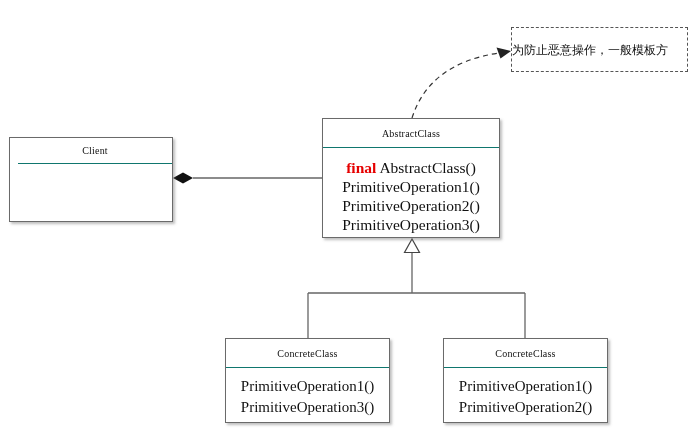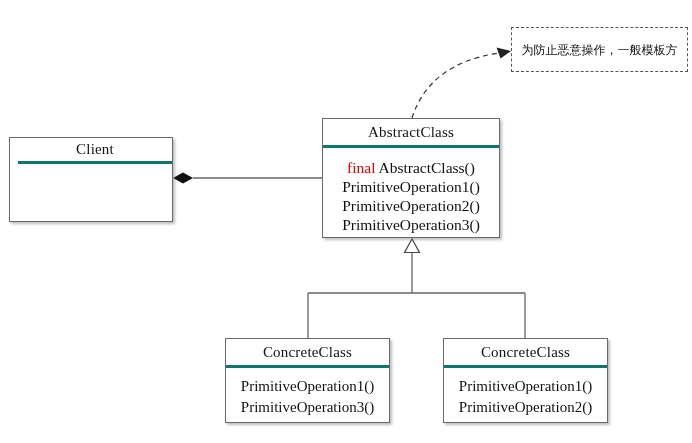--- a/index.html
+++ b/index.html
@@ -12,46 +12,46 @@
   .canvas { position:absolute; left:0; top:0; width:692px; height:443px; background:#ffffff; }
 
   
   .uml-class {
     position:absolute; background:#ffffff;
     border:1px solid #6a6a6a;
     box-shadow:1.5px 2px 2.5px rgba(110,110,110,0.45);
   }
   .uml-class .class-title {
     display:flex; align-items:center; justify-content:center;
-    border-bottom:3px solid #0f766e;
-    font-size:15px; color:#111111; letter-spacing:0.2px;
+    border-bottom:1px solid #0f766e;
+    font-size:10px; color:#111111; letter-spacing:0.2px;
   }
   .uml-class .class-methods {
     text-align:center; font-size:15px; color:#111111;
   }
 
   #client-box   { left:9px;   top:137px; width:164px; height:85px;padding-left:8px; }
   #client-box .class-title { height:26px; }
 
   #abstract-box { left:322px; top:118px; width:178px; height:120px; }
   #abstract-box .class-title { height:29px; }
   #abstract-box .class-methods { padding-top:10px; line-height:19px; font-size:15.5px; }
 
   #concrete-left-box  { left:225px; top:338px; width:165px; height:85px; }
   #concrete-right-box { left:443px; top:338px; width:165px; height:85px; }
   #concrete-left-box .class-title, #concrete-right-box .class-title { height:29px; }
   #concrete-left-box .class-methods, #concrete-right-box .class-methods { padding-top:8px; line-height:21px; }
 
-  .final-kw { color:#e60000; font-weight:normal;text-align:center; }
+  .final-kw { color:#e60000; font-weight:bold;text-align:center; }
 
   
   #note-box {
     position:absolute; left:511px; top:27px; width:177px; height:45px;
     border:1px dashed #555555; background:#ffffff;
-    display:flex; flex-direction:column; align-items:center; justify-content:center;
+    display:flex; flex-direction:column; align-items:flex-start; justify-content:center;
     font-size:12px; line-height:16px; text-align:center; color:#111111;
     font-family:Liberation Sans, sans-serif;
   }
 
   
   #connector-layer { position:absolute; left:0; top:0; width:692px; height:443px; pointer-events:none; }
 </style>
 </head>
 <body>
 

